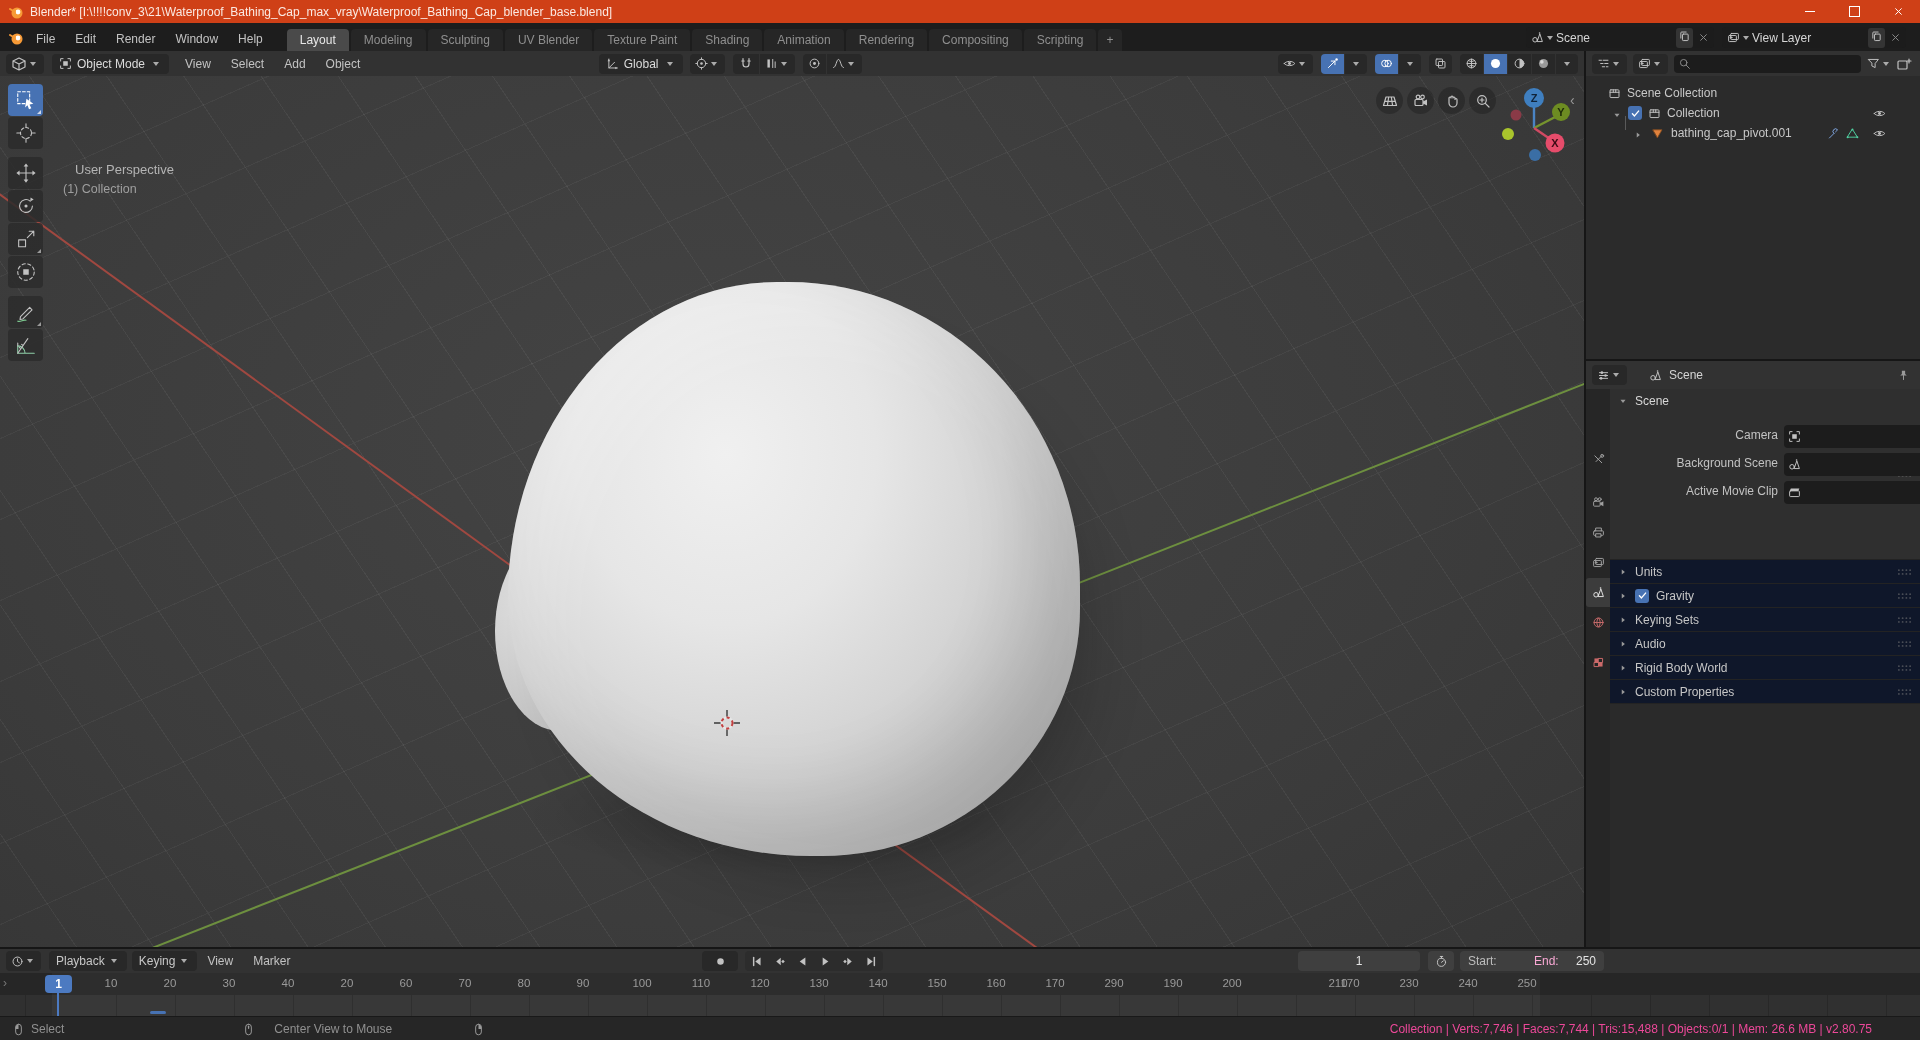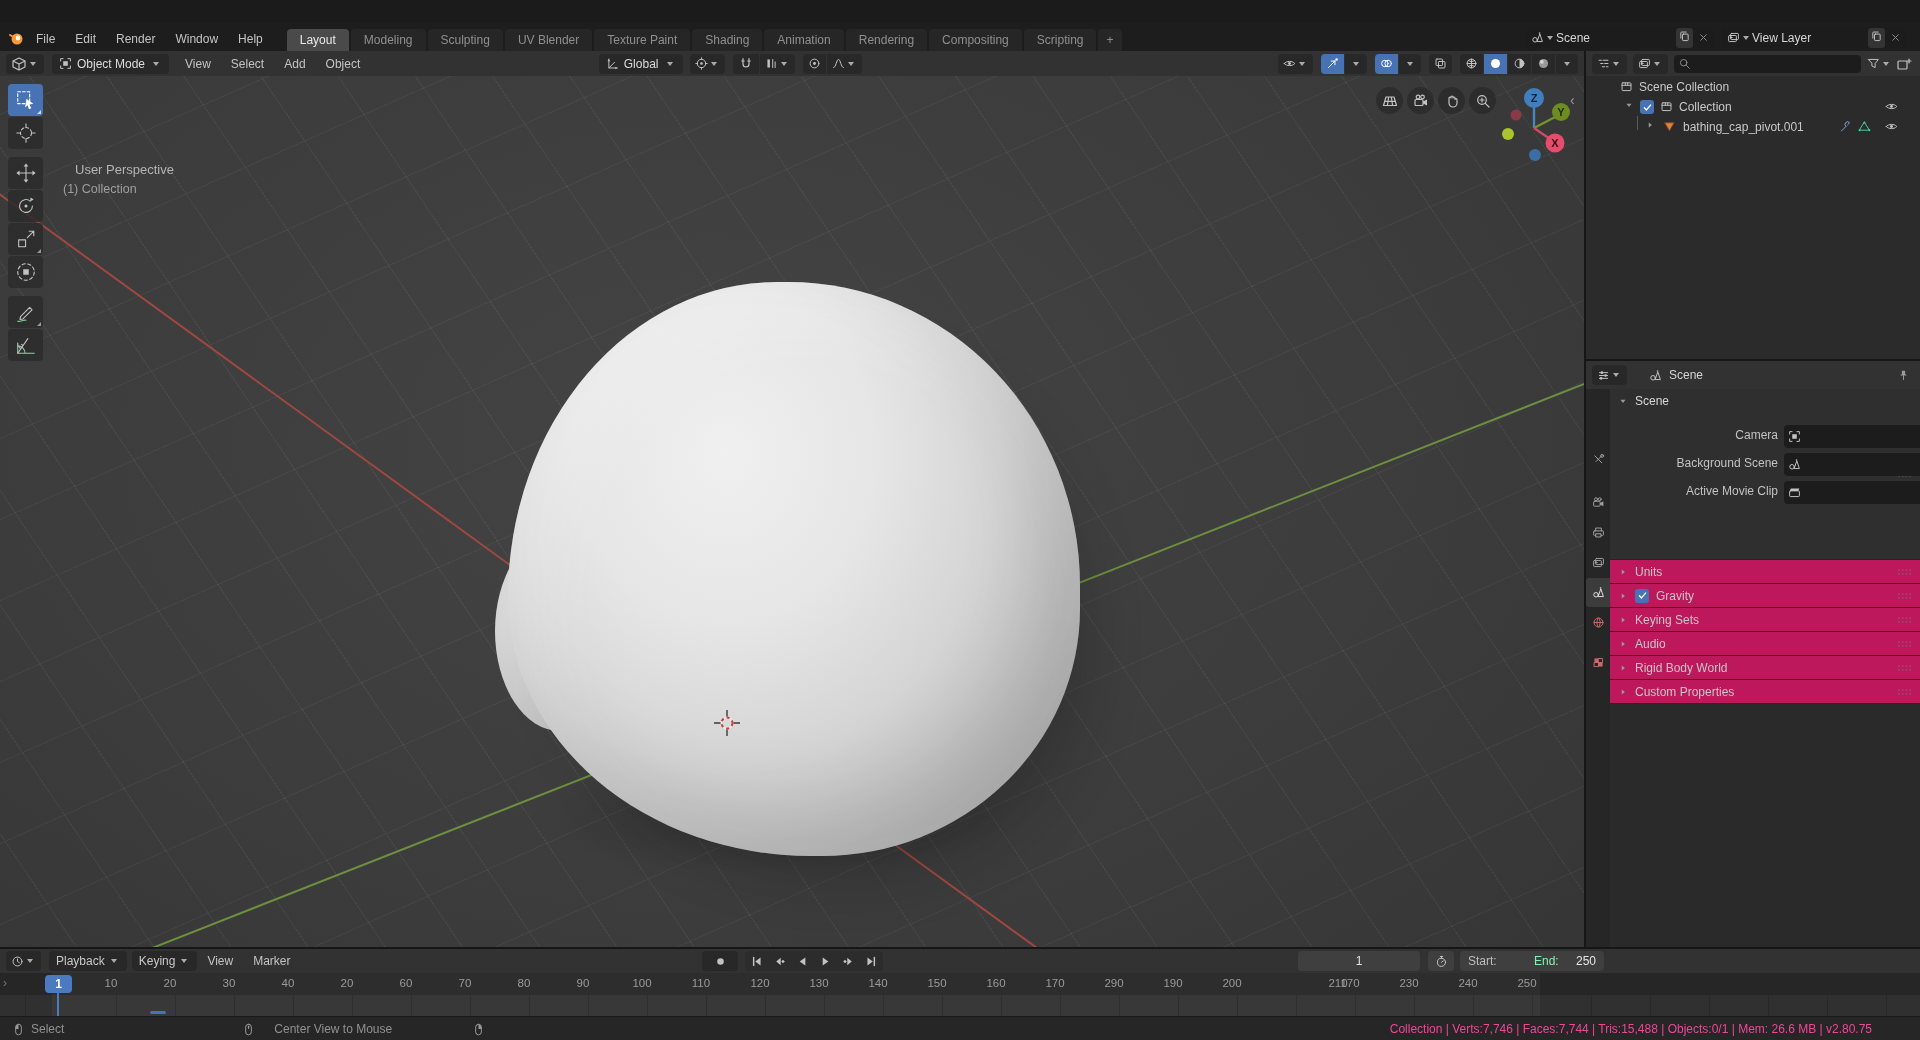--- a/index.html
+++ b/index.html
@@ -36,22 +36,22 @@
      background:repeating-linear-gradient(-24deg, rgba(255,255,255,0.045) 0 1px, transparent 1px 74px);}
   .toolbtn{width:35px;height:32px;background:rgba(43,43,43,0.85);display:flex;align-items:center;
      justify-content:center;border-radius:4px;position:relative;}
   .toolbtn.on{background:#4772b3;}
   .toolbtn .corner{position:absolute;right:2px;bottom:2px;width:0;height:0;
      border-left:4px solid transparent;border-bottom:4px solid #9a9a9a;}
   .navbtn{width:27px;height:27px;border-radius:50%;background:rgba(34,34,34,0.55);
      display:flex;align-items:center;justify-content:center;margin-right:4px;}
   
   #rightcol{left:1586px;top:51px;width:334px;height:898px;background:#2b2b2b;}
-  .orow{position:absolute;left:0;width:312px;height:20px;display:flex;align-items:flex-start;color:#c8c8c8;padding-left:12px;}
-  .prow{position:absolute;left:24px;width:310px;height:23px;background:#be185d;display:flex;
+  .orow{position:absolute;left:0;width:312px;height:20px;display:flex;align-items:flex-end;color:#c8c8c8;}
+  .prow{position:absolute;left:24px;width:310px;height:23px;background:#0f172a;display:flex;
         align-items:center;border-bottom:1px solid #232323;color:#c6c6c6;}
   .field{position:absolute;left:174px;width:148px;height:23px;background:#1c1c1c;border-radius:4px;
         display:flex;align-items:center;padding:0 4px;}
   .flabel{position:absolute;left:26px;width:142px;text-align:right;color:#c2c2c2;}
   .ptab{position:absolute;left:0;width:24px;height:29px;display:flex;align-items:center;justify-content:center;}
   .ptab.active{background:#3c3c3c;border-radius:3px 0 0 3px;}
   .grip{position:absolute;right:8px;top:50%;transform:translateY(-50%);width:15px;height:8px;opacity:.55;}
   .checkbox{width:14px;height:14px;background:#4772b3;border-radius:3px;display:flex;align-items:center;
         justify-content:center;}
   
@@ -340,20 +340,38 @@
       </symbol>
     <symbol id="t-measure" viewBox="0 0 24 24">
         <path d="M3 21 H21 M3 21 V13 A8 8 0 0 1 11 21" stroke="#8fd0a8"></path>
         <path d="M3 13 v-3 M3 21 L14 5 M6.5 16 l-1.8 -1.2 M9 12.5 l-1.8 -1.2"></path>
       </symbol>
   </defs>
 </svg>
 
 <div id="root">
 
+  <div id="titlebar" class="abs">
+    <svg class="ic" style="margin:0 6px 0 8px">
+        <use href="#i-blender"></use>
+      </svg>
+    <span>Blender* [I:\!!!!conv_3\21\Waterproof_Bathing_Cap_max_vray\Waterproof_Bathing_Cap_blender_base.blend]</span>
+    <span style="flex:1"></span>
+    <div class="winbtn">
+        <div style="width:10px;height:1.6px;background:#fff"></div>
+      </div>
+    <div class="winbtn">
+        <div style="width:9px;height:9px;border:1.4px solid #fff"></div>
+      </div>
+    <div class="winbtn">
+        <svg class="ic sm" style="color:#fff">
+          <use href="#i-x"></use>
+        </svg>
+      </div>
+  </div>
 
   <div id="topbar" class="abs">
     <svg class="ic" style="margin:0 2px 5px 8px">
         <use href="#i-blender"></use>
       </svg>
     <span class="menu-item">File</span>
     <span class="menu-item">Edit</span>
     <span class="menu-item">Render</span>
     <span class="menu-item">Window</span>
     <span class="menu-item">Help</span>
@@ -924,21 +942,21 @@
           <use href="#i-stopw"></use>
         </svg>
     </div>
     <div class="abs" style="left:1460px;top:2px;width:64px;height:20px;background:#3f3f3f;border-radius:4px 0 0 4px;
          display:flex;align-items:center;padding:0 8px;justify-content:space-between">
       <span style="color:#bdbdbd">Start:</span>
       <span style="color:#e4e4e4">1</span>
     </div>
     <div class="abs" style="left:1526px;top:2px;width:62px;height:20px;background:#3f3f3f;border-radius:0 4px 4px 0;
          display:flex;align-items:center;padding:0 8px;justify-content:space-between">
-      <span style="color:#86efac">End:</span>
+      <span style="color:#f9a8d4">End:</span>
       <span style="color:#e4e4e4">250</span>
     </div>
 
     <div id="ruler" class="abs">
       <span class="abs" style="left:3px;top:3px;color:#8a8a8a">›</span>
       <span class="rl" style="left:111px">10</span>
       <span class="rl" style="left:170px">20</span>
       <span class="rl" style="left:229px">30</span>
       <span class="rl" style="left:288px">40</span>
       <span class="rl" style="left:347px">20</span>

